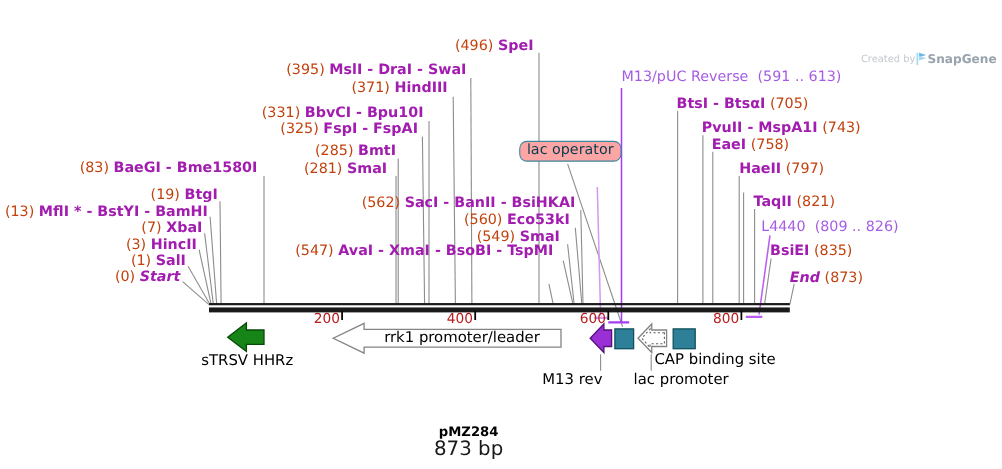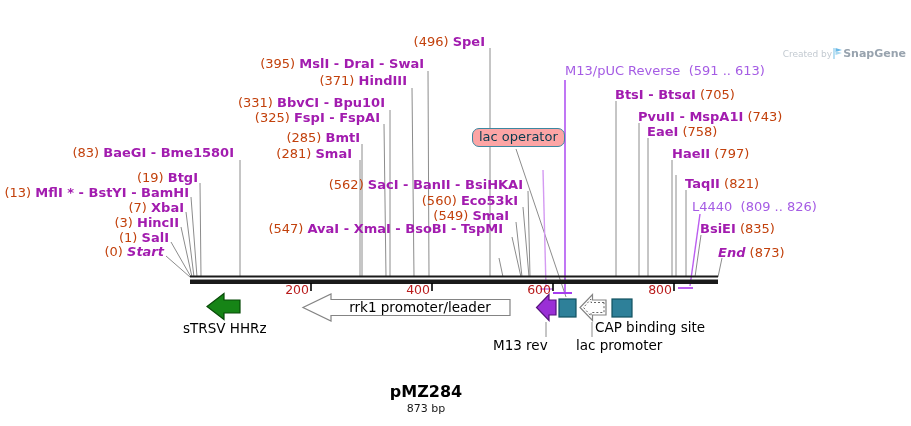--- a/index.html
+++ b/index.html
@@ -11,22 +11,22 @@
   .site .pos{color:#c2410c;font-weight:normal;}
   .ra{transform:translateX(-100%);}
   .it{font-style:italic;}
   .primer{position:absolute;font-size:13px;white-space:nowrap;color:#a55ce4;line-height:14px;}
   .lacop{position:absolute;font-size:13px;color:#073b4e;background:#fca5a5;border:1.5px solid #3d87a0;
          border-radius:7px;padding:0px 6px 1px 6px;line-height:16px;}
   .ticknum{position:absolute;font-size:12.5px;color:#b91c1c;transform:translateX(-100%);line-height:13px;}
   .featlabel{position:absolute;font-size:13.5px;color:#000;white-space:nowrap;line-height:15px;}
   .center{transform:translateX(-50%);}
   .titleblock{position:absolute;left:426px;top:383px;transform:translateX(-50%);text-align:center;color:#000;}
-  .titleblock .tname{font-weight:bold;font-size:16px;line-height:18px;}
-  .titleblock .tsize{font-size:11px;line-height:15px;color:#1a1a1a;}
+  .titleblock .tname{font-weight:bold;font-size:12px;line-height:18px;}
+  .titleblock .tsize{font-size:18px;line-height:15px;color:#1a1a1a;}
   .watermark{position:absolute;right:5px;top:3px;display:flex;align-items:center;gap:0;margin-top:44px;}
   .wm-created{font-size:9px;color:#c3cad1;}
   .wm-brand{font-size:11px;color:#98a3ae;font-weight:600;}
 </style>
 </head>
 <body>
 
 <div id="canvas">
 
   <svg id="maplayer" width="911" height="426">

